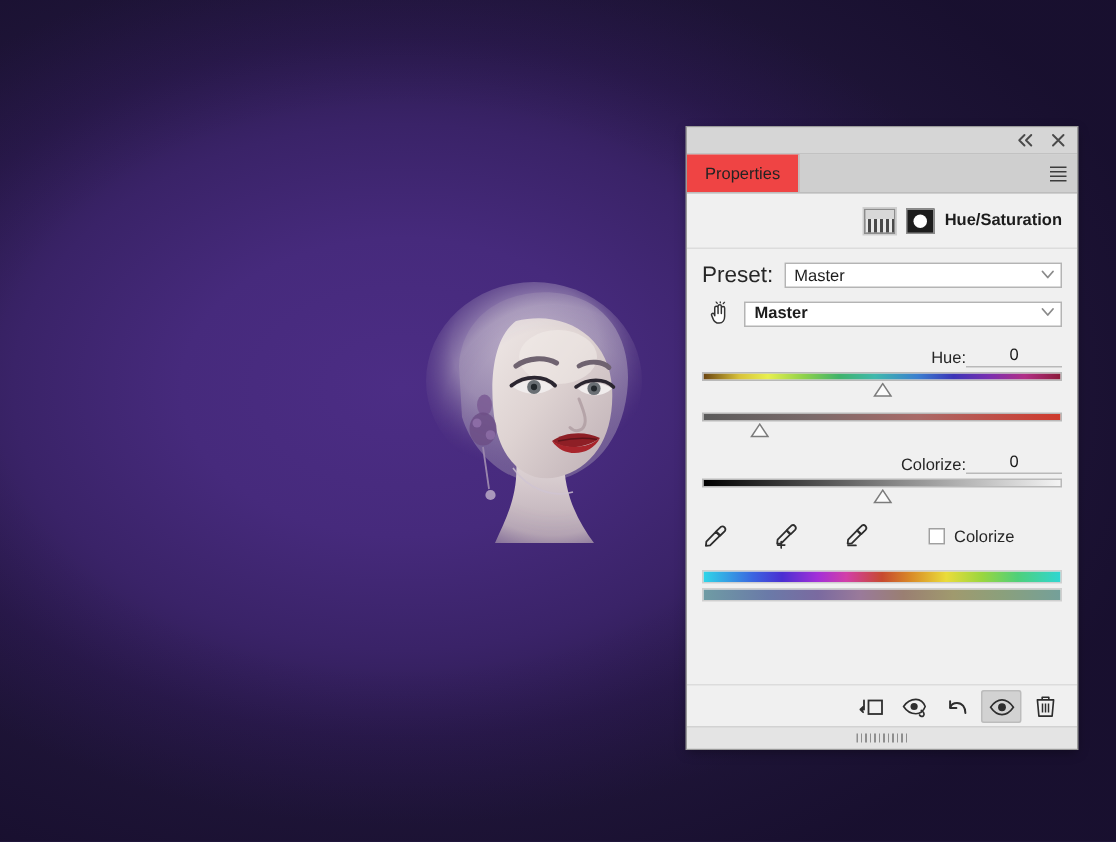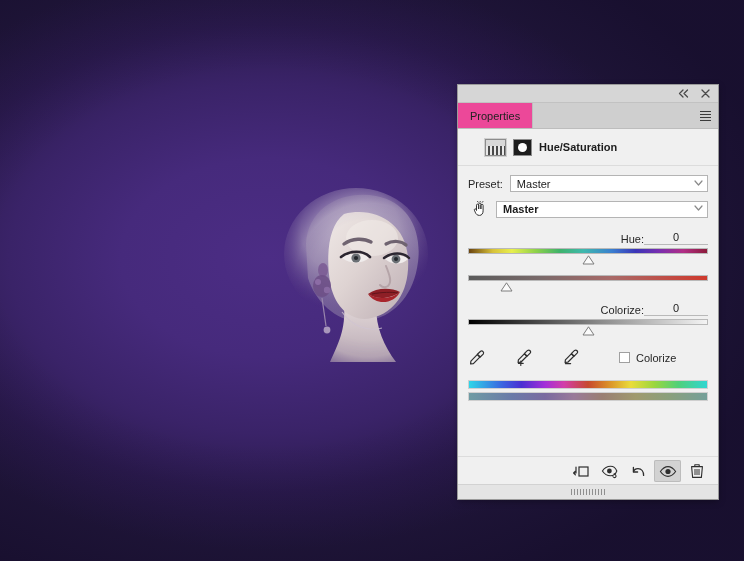--- a/index.html
+++ b/index.html
@@ -51,58 +51,58 @@
     width:13px;height:13px;display:flex;align-items:center;justify-content:center;
     color:#4a4a4a;cursor:pointer;
   }
   .topbar-btn svg{display:block;}
 
   .tabrow{
     height:25px;background:#cfcfcf;display:flex;align-items:stretch;
     border-bottom:1px solid #bdbdbd;position:relative;
   }
   .tab{
-    background:#ec4899;display:flex;align-items:center;
+    background:#ef4444;display:flex;align-items:center;
     padding:0 12px;font-size:11px;color:#232323;
     border-right:1px solid #bdbdbd;cursor:pointer;
   }
   .tab-filler{flex:1;background:#cfcfcf;}
   .panel-menu{
     width:26px;display:flex;align-items:center;justify-content:center;
     cursor:pointer;color:#3c3c3c;
   }
   .panel-menu .bars{width:11px;}
   .panel-menu .bars i{display:block;height:1px;background:#3c3c3c;margin:2px 0;}
 
   .panel-body{padding:0 10px;background:#f0f0f0;}
 
   
   .title-row{
     display:flex;align-items:center;gap:7px;height:36px;
-    border-bottom:1px solid #dcdcdc;margin:0 -10px;padding:0 27px;
+    border-bottom:1px solid #dcdcdc;margin:0 -10px;padding:0 10px;justify-content:flex-end;
   }
   .thumb-adj{
     width:21px;height:17px;border:1px solid #8c8c8c;outline:1px solid #cfcfcf;
     background:linear-gradient(180deg,#d8d8d8 0 42%, #4a4a4a 42% 100%);
     position:relative;overflow:hidden;box-sizing:border-box;
   }
   .thumb-adj .bars{
     position:absolute;left:0;right:0;top:42%;bottom:0;
     background:repeating-linear-gradient(90deg,#e9e9e9 0 2px,#4a4a4a 2px 4px);
   }
   .thumb-mask{
     width:19px;height:17px;background:#1d1d1d;border:1px solid #8c8c8c;
     display:flex;align-items:center;justify-content:center;box-sizing:border-box;
   }
   .thumb-mask .dot{width:9px;height:9px;border-radius:50%;background:#fff;}
   .adj-title{font-size:11px;font-weight:bold;color:#1c1c1c;}
 
   
   .preset-row{display:flex;align-items:center;gap:7px;margin-top:9px;}
-  .preset-label{font-size:11px;color:#262626;}
+  .preset-label{font-size:15px;color:#262626;}
   .select{
     flex:1;height:17px;background:#fff;border:1px solid #b4b4b4;
     display:flex;align-items:center;justify-content:space-between;
     padding:0 4px 0 6px;font-size:11px;color:#1c1c1c;box-sizing:border-box;cursor:pointer;
   }
   .select .chev{color:#8a8a8a;font-size:8px;line-height:1;}
   .channel-row{display:flex;align-items:center;gap:6px;margin-top:7px;font-weight:bold;}
   .hand-btn{
     width:22px;height:20px;display:flex;align-items:center;justify-content:center;
     cursor:pointer;color:#333;

